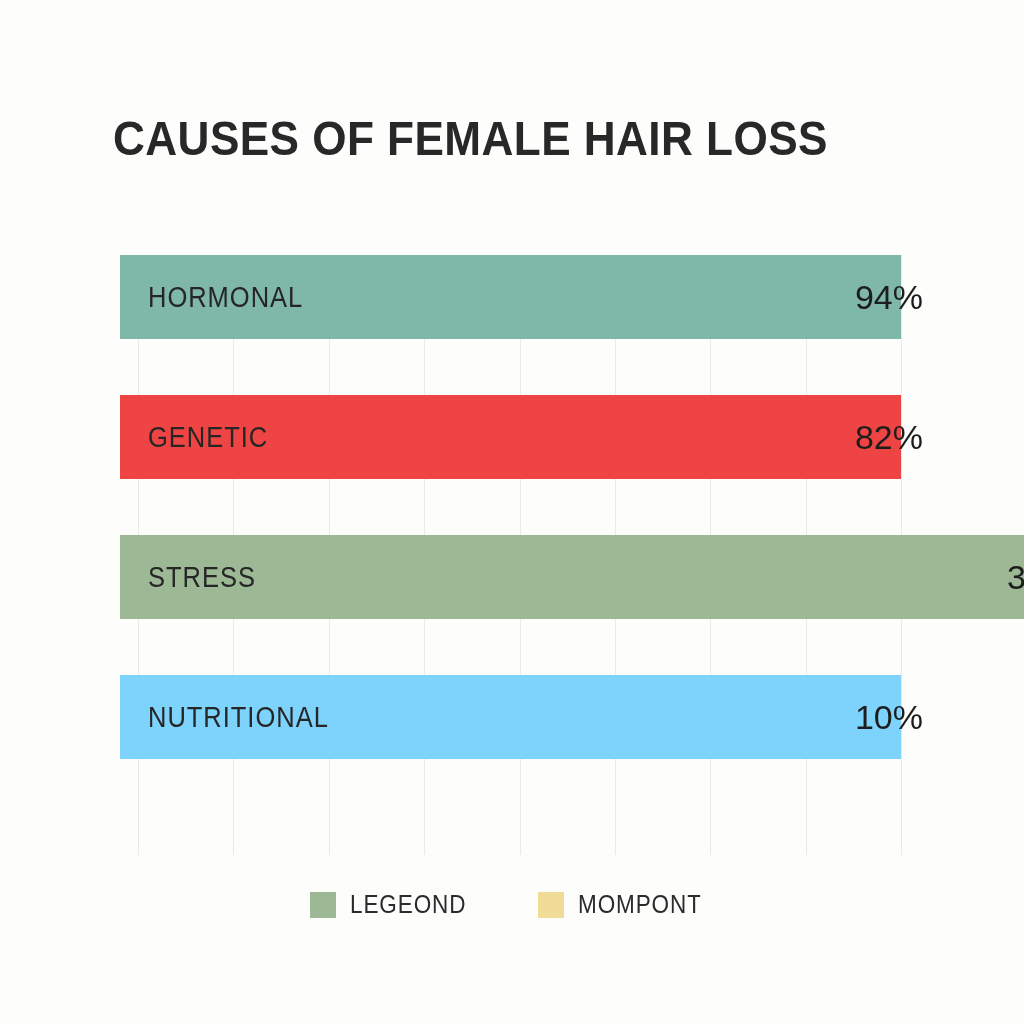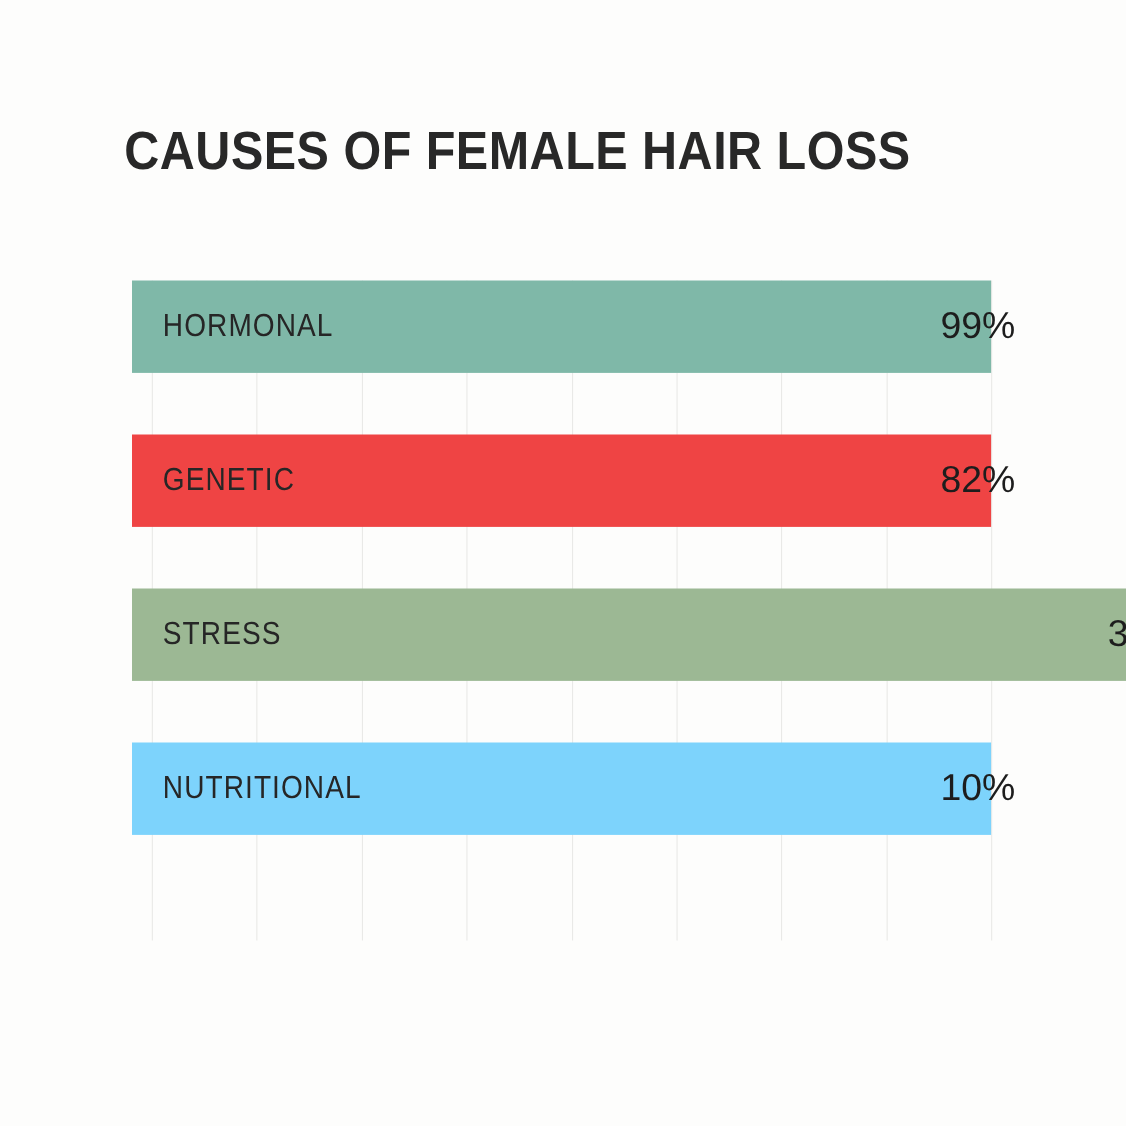--- a/index.html
+++ b/index.html
@@ -170,21 +170,21 @@
         <div class="gridline" style="left: 590px; background: rgb(233, 233, 231);"></div>
         <div class="gridline" style="left: 686px; background: rgb(233, 233, 231);"></div>
         <div class="gridline" style="left: 781px; background: rgb(233, 233, 231);"></div>
       </div>
 
     <div id="bars">
 
       <div class="bar-row" style="top:0px;">
         <div class="bar" style="background: rgb(127, 184, 168); width: 781px;">
           <span class="bar-label">HORMONAL</span>
-          <span class="bar-value">99%</span>
+          <span class="bar-value">94%</span>
         </div>
       </div>
 
       <div class="bar-row" style="top:140px;">
         <div class="bar" style="background: #ef4444; width: 781px;">
           <span class="bar-label">GENETIC</span>
           <span class="bar-value">82%</span>
         </div>
       </div>
 
@@ -198,14 +198,24 @@
       <div class="bar-row" style="top:420px;">
         <div class="bar" style="background: #7dd3fc; width: 781px;">
           <span class="bar-label">NUTRITIONAL</span>
           <span class="bar-value">10%</span>
         </div>
       </div>
 
     </div>
   </div>
 
+  <div id="legend">
+    <div class="legend-item">
+      <span class="legend-swatch" style="background: rgb(156, 184, 148);"></span>
+      <span class="legend-label">LEGEOND</span>
+    </div>
+    <div class="legend-item">
+      <span class="legend-swatch" style="background: rgb(240, 220, 150);"></span>
+      <span class="legend-label clipped">MOMPONT</span>
+    </div>
+  </div>
 
 </div>
 
 </body></html>

